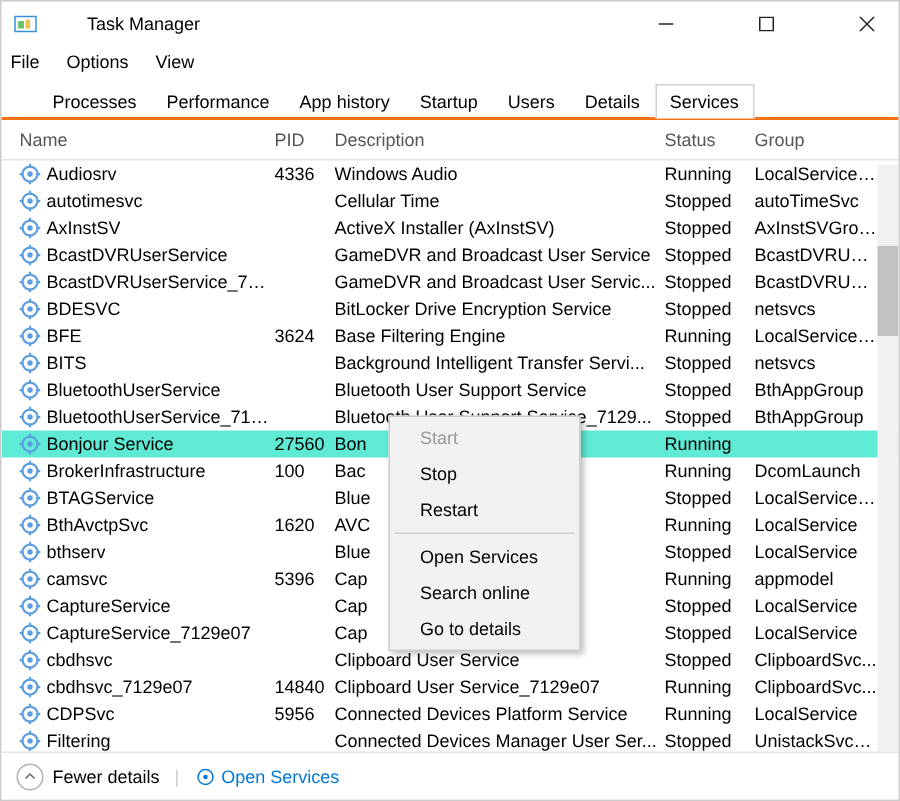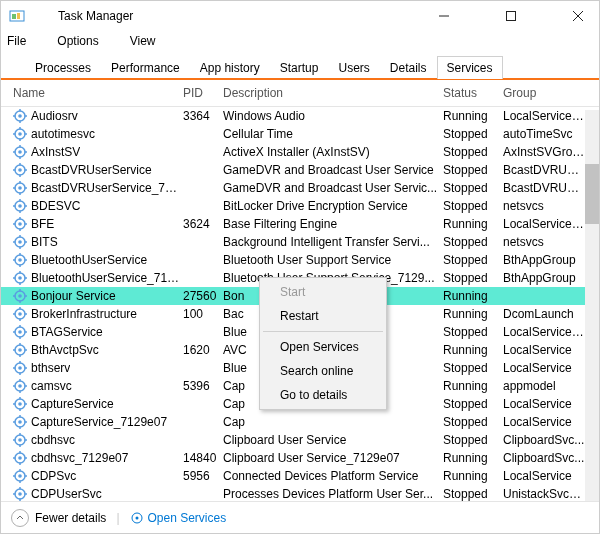--- a/index.html
+++ b/index.html
@@ -1,21 +1,21 @@
 <!DOCTYPE html>
 <html><head>
 <meta charset="utf-8">
 <style>
   * { box-sizing: border-box; margin: 0; padding: 0; font-family: 'Segoe UI', Tahoma, sans-serif; font-size: 12px; }
   body { width: 600px; height: 534px; background: #fff; overflow: hidden; border: 1px solid #ccc; position: relative; }
   .titlebar { height: 30px; display: flex; align-items: center; padding: 0 1px 0 8px; gap: 27px; }
   .titlebar .app-icon { width: 16px; height: 16px; margin-right: 6px; }
   .title-text { flex: 1; }
   .win-btn { width: 40px; height: 30px; display: flex; align-items: center; justify-content: center; color: #222; cursor: default; }
-  .menubar { height: 20px; display: flex; align-items: center; padding: 0 6px; gap: 31px; }
+  .menubar { height: 20px; display: flex; align-items: center; padding: 0 6px; gap: 18px; }
   .menubar span { cursor: default; }
   .tabs { display: flex; border-bottom: 2px solid #f97316; padding: 0 24px; margin-top: 4px; }
   .tab { padding: 4px 9px; cursor: default; border: 1px solid transparent; border-bottom: none; position: relative; top: 1px; }
   .tab.active { border-color: #d0d0d0; background: #fff; }
   .content { position: relative; height: 440px; overflow: hidden; }
   .headers { display: flex; padding: 6px 0 6px 12px; border-bottom: 1px solid #e5e5e5; color: #555; }
   .col-name { width: 170px; }
   .col-pid { width: 40px; }
   .col-desc { width: 220px; }
   .col-status { width: 60px; }
@@ -102,21 +102,21 @@
               <g stroke="#5a9de0" stroke-width="1.5">
                 <line x1="7" y1="0" x2="7" y2="2.5"></line>
                 <line x1="7" y1="11.5" x2="7" y2="14"></line>
                 <line x1="0" y1="7" x2="2.5" y2="7"></line>
                 <line x1="11.5" y1="7" x2="14" y2="7"></line>
               </g>
             </svg>
           </span>
           <span class="nametext">Audiosrv</span>
         </div>
-        <div class="col-pid">3364</div>
+        <div class="col-pid">4336</div>
         <div class="col-desc">Windows Audio</div>
         <div class="col-status">Running</div>
         <div class="col-group">LocalServiceN...</div>
       </div>
       <div class="row">
         <div class="col-name">
           <span class="svc-icon">
             <svg viewBox="0 0 14 14">
               <circle cx="7" cy="7" r="5" fill="none" stroke="#5a9de0" stroke-width="1.5"></circle>
               <circle cx="7" cy="7" r="1.8" fill="#5a9de0"></circle>
@@ -541,35 +541,36 @@
               <circle cx="7" cy="7" r="5" fill="none" stroke="#5a9de0" stroke-width="1.5"></circle>
               <circle cx="7" cy="7" r="1.8" fill="#5a9de0"></circle>
               <g stroke="#5a9de0" stroke-width="1.5">
                 <line x1="7" y1="0" x2="7" y2="2.5"></line>
                 <line x1="7" y1="11.5" x2="7" y2="14"></line>
                 <line x1="0" y1="7" x2="2.5" y2="7"></line>
                 <line x1="11.5" y1="7" x2="14" y2="7"></line>
               </g>
             </svg>
           </span>
-          <span class="nametext">CDPUserSvc</span>
-        </div>
-        <div class="col-pid"></div>
-        <div class="col-desc">Processes Devices Platform User Ser...</div>
+          <span class="nametext">Filtering</span>
+        </div>
+        <div class="col-pid"></div>
+        <div class="col-desc">Connected Devices Manager User Ser...</div>
         <div class="col-status">Stopped</div>
         <div class="col-group">UnistackSvcGr...</div>
       </div>
     </div>
   <div class="scrollbar">
     <div class="thumb"></div>
   </div>
 </div>
 
 <div class="context-menu" id="ctx">
     <div class="mi disabled">Start</div>
+    <div class="mi">Stop</div>
     <div class="mi">Restart</div>
     <div class="msep"></div>
     <div class="mi">Open Services</div>
     <div class="mi">Search online</div>
     <div class="mi">Go to details</div>
   </div>
 
 <div class="footer">
   <span class="chev">
     <svg width="8" height="8">

